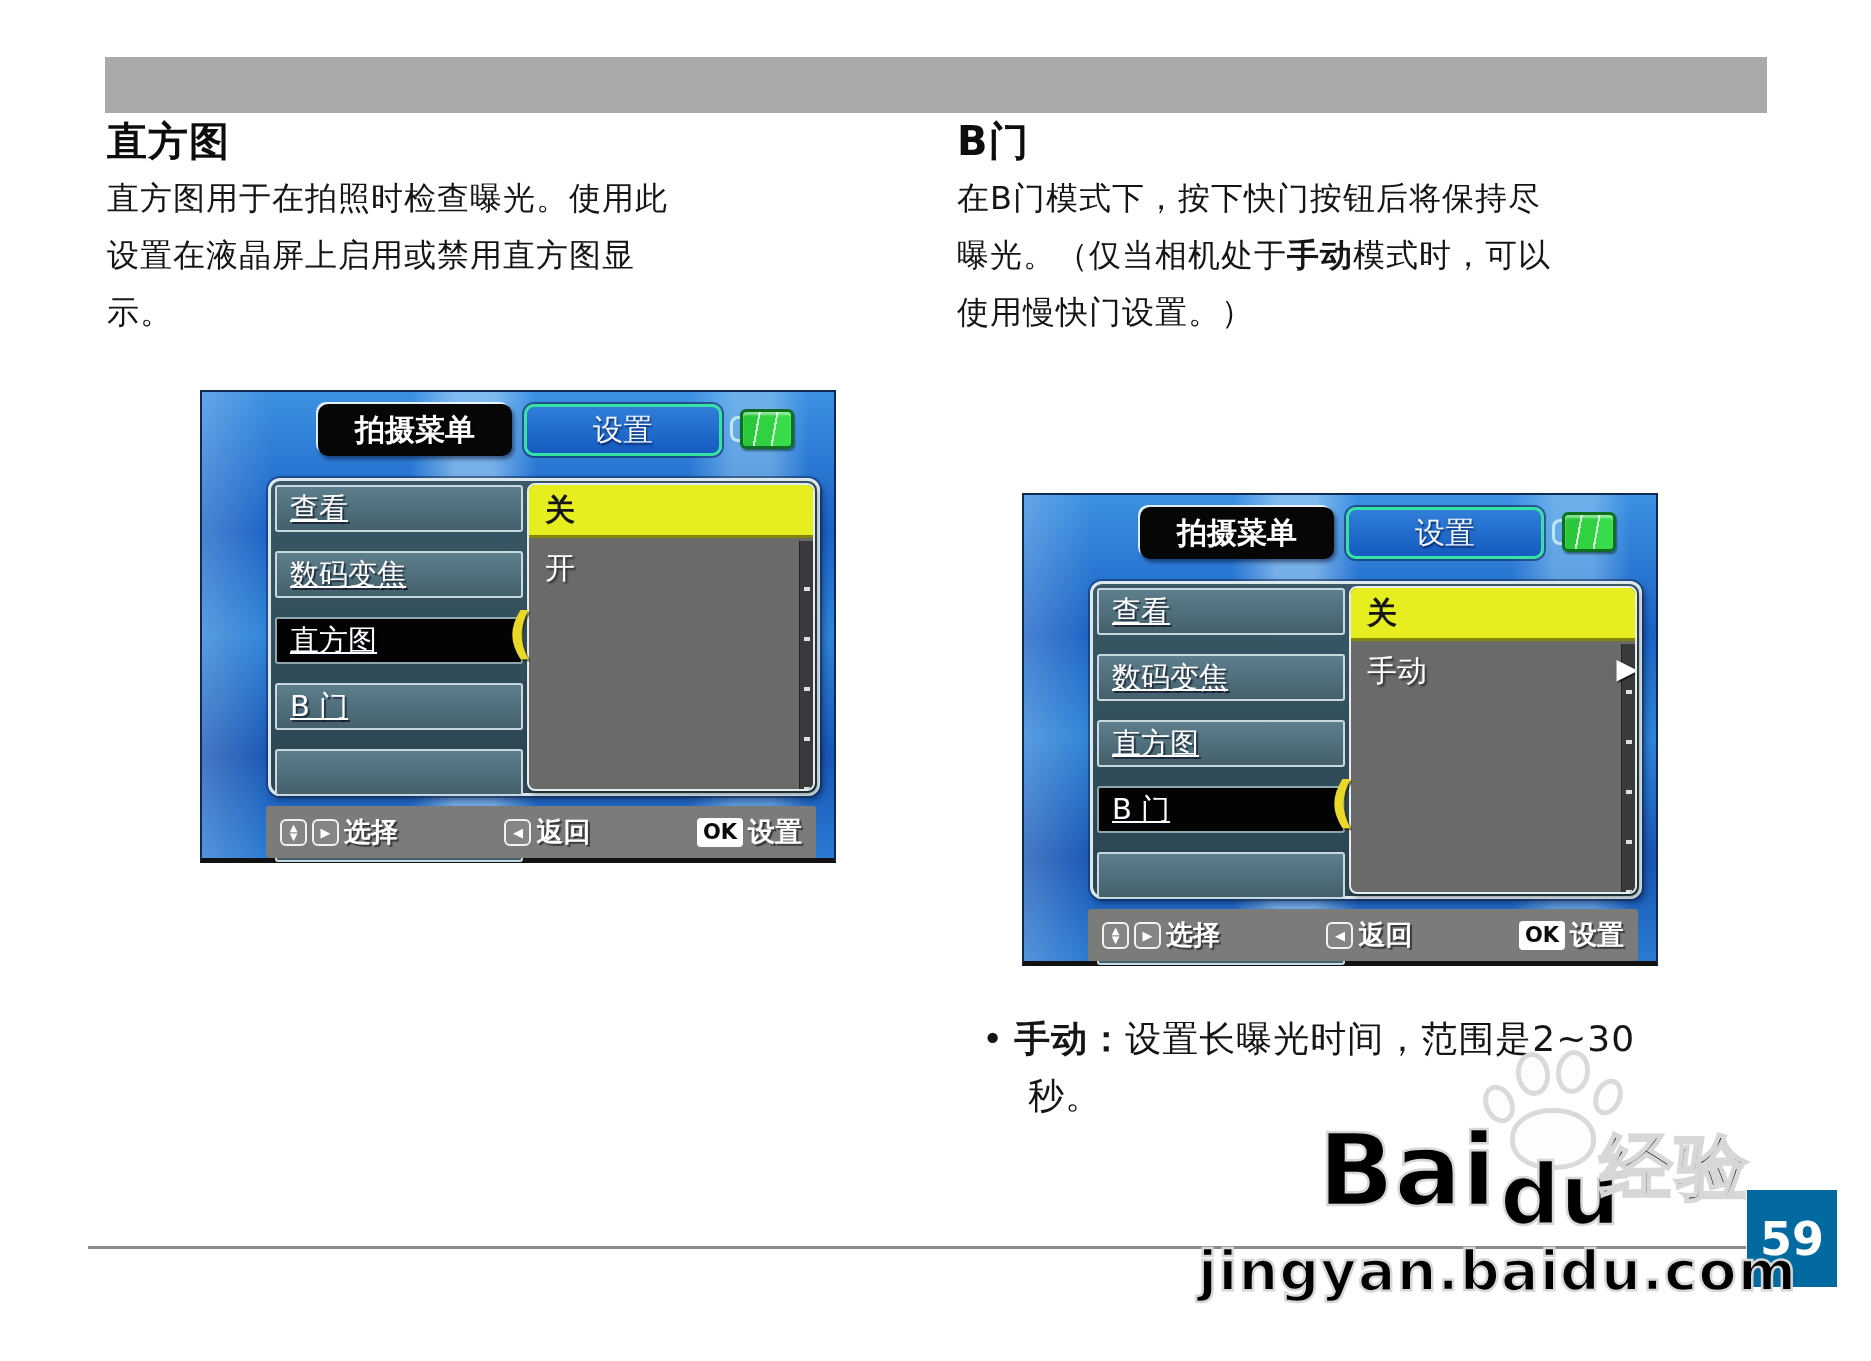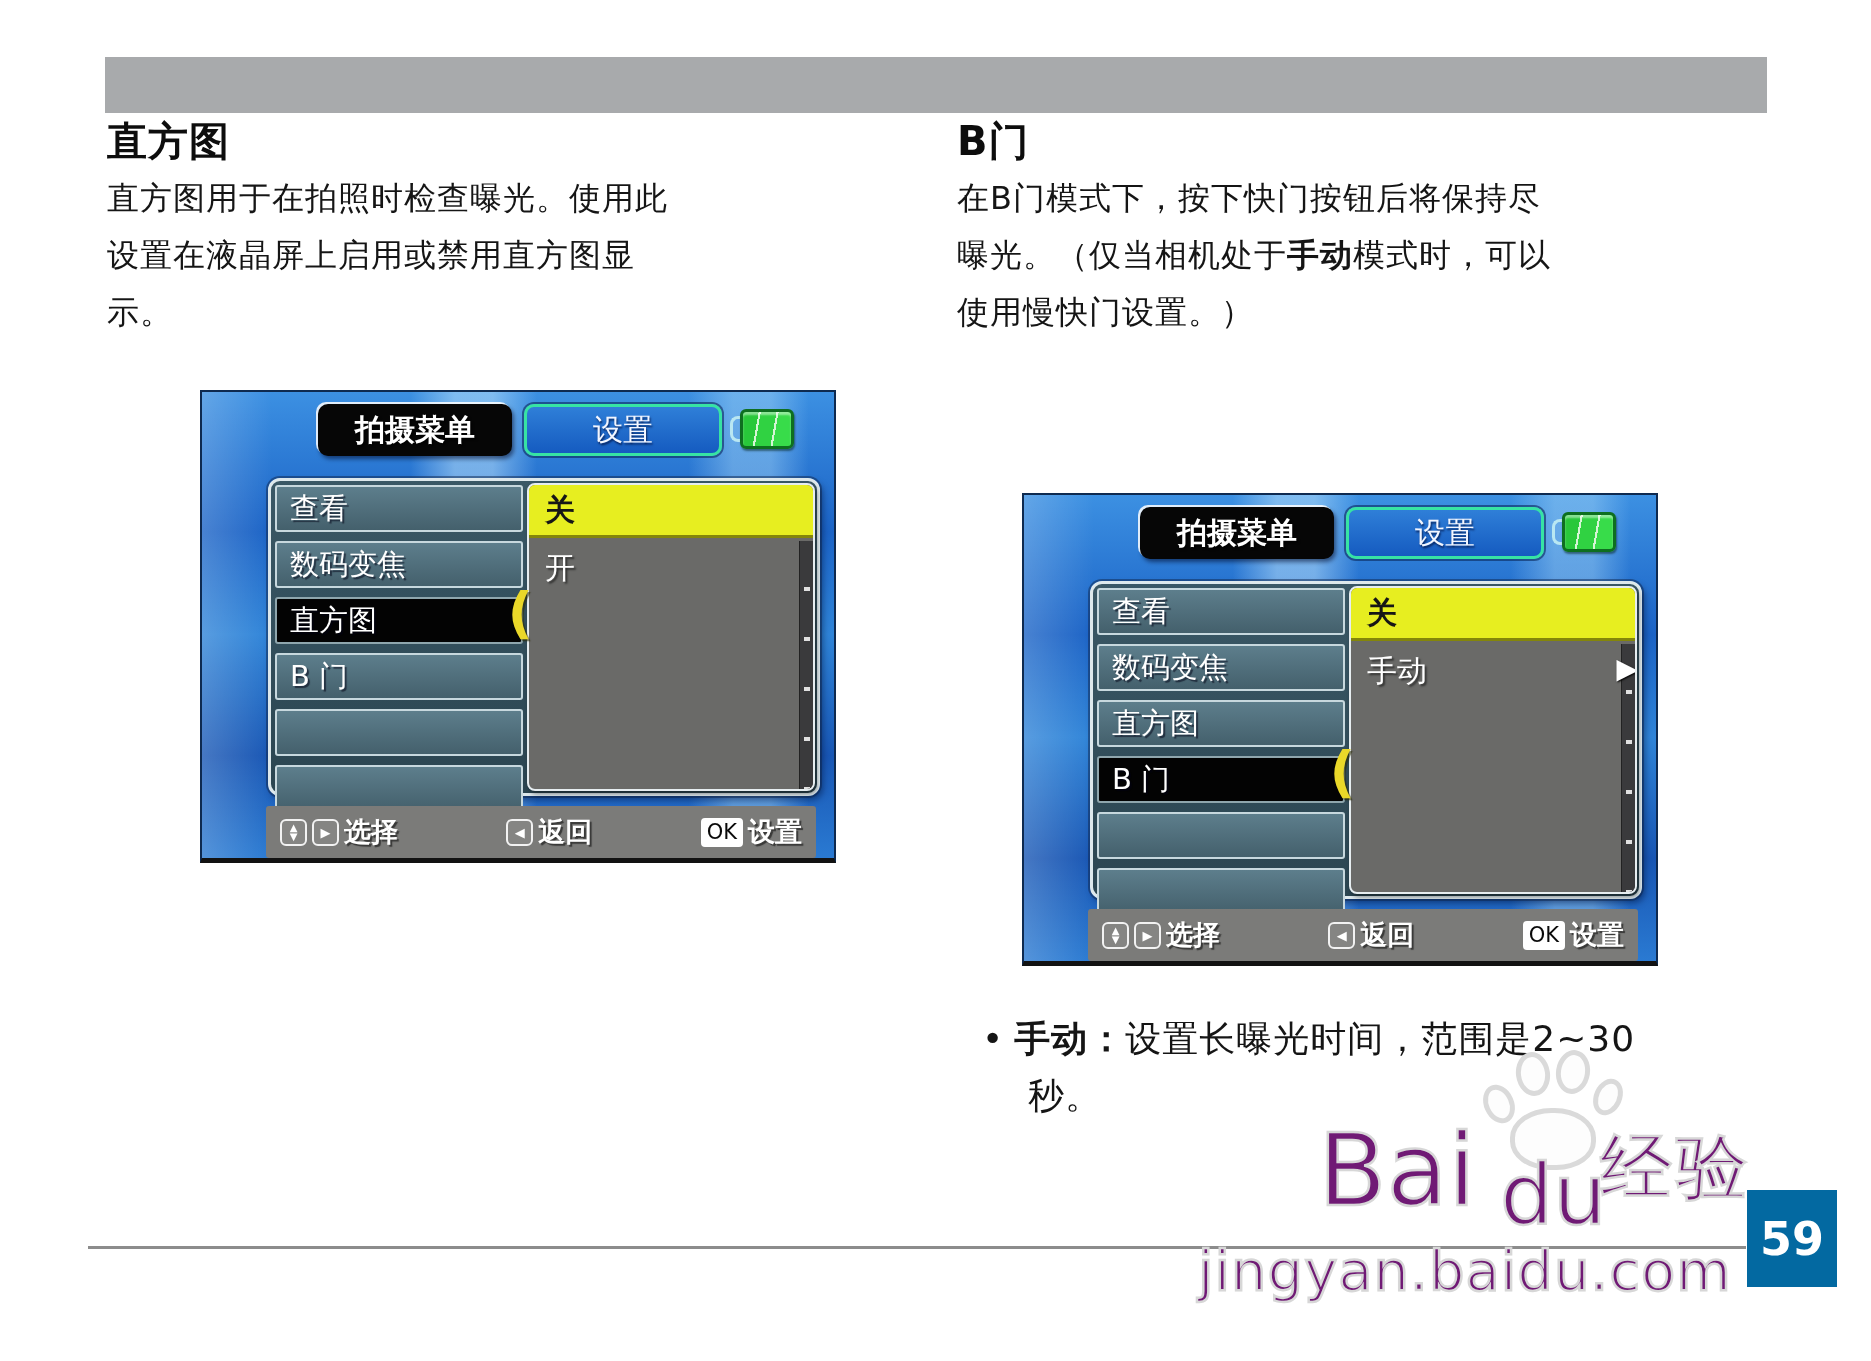--- a/index.html
+++ b/index.html
@@ -29,21 +29,21 @@
   .bullet-cont { margin-left:46px; }
 
   .divider { left:88px; top:1246px; width:1658px; height:3px; background:#8c8c8c; }
   .pagebox {
     left:1747px; top:1190px; width:90px; height:97px; background:#0369a1;
     color:#fff; font-size:46px; font-weight:700;
     display:flex; align-items:center; justify-content:center;
   }
 
   
-  .wm { color:#701a75; -webkit-text-stroke:2.5px #d7d7d7; font-weight:400; z-index:1; }
+  .wm { color:#000000; -webkit-text-stroke:2.5px #d7d7d7; font-weight:700; z-index:1; }
   .wm-bai { left:1318px; top:1112px; font-size:100px; }
   .wm-du  { left:1500px; top:1146px; font-size:84px; }
   .wm-jy  { left:1600px; top:1120px; font-size:72px; letter-spacing:4px; }
   .wm-url { left:1198px; top:1238px; font-size:56px; letter-spacing:1px; }
   .paw { left:1484px; top:1048px; width:150px; height:130px; z-index:1; }
   .paw div { position:absolute; background:#fdfdfd; border:5px solid #dadada; border-radius:50%; }
   .paw .t1 { left:0;   top:36px; width:30px; height:40px; transform:rotate(-24deg); }
   .paw .t2 { left:32px; top:4px;  width:34px; height:44px; transform:rotate(-8deg); }
   .paw .t3 { left:72px; top:2px;  width:34px; height:44px; transform:rotate(8deg); }
   .paw .t4 { left:110px;top:30px; width:28px; height:38px; transform:rotate(24deg); }
@@ -87,26 +87,26 @@
   }
 
   .panel {
     position:absolute; left:66px; top:86px; width:552px; height:318px;
     border:3px solid #dde8ec; border-radius:12px;
     background:linear-gradient(180deg,#3a5866,#2b4551);
     box-shadow:0 0 0 2px rgba(15,40,80,.5), 3px 4px 6px rgba(0,20,60,.5);
   }
   .list { position:absolute; left:4px; top:4px; width:248px; }
   .list-row {
-    position:relative; height:47px; margin-bottom:9px;
+    position:relative; height:47px; margin-bottom:19px;
     background:linear-gradient(180deg,#5d7e8c,#44606c);
     border:2px solid #c7d8de; border-radius:3px;
     color:#fff; font-size:29px; line-height:43px; padding-left:13px;
     text-shadow:2px 2px 1px rgba(0,0,20,.55);
-    white-space:nowrap; overflow:visible;
+    white-space:nowrap; overflow:visible;text-decoration:underline;
   }
   .list-row.sel { background:#030303; border-color:#8fa6ad; }
   .bracket {
     position:absolute; right:-12px; top:-8px; font-size:56px; font-weight:700;
     color:#ead829; text-shadow:2px 2px 1px rgba(40,40,0,.6); z-index:3;
   }
   .pane {
     position:absolute; left:256px; top:2px; right:2px; bottom:2px;
     background:#6a6a68; border:2px solid #e6edf0; border-radius:8px;
     overflow:hidden; box-shadow:2px 3px 4px rgba(0,0,0,.4);
@@ -141,21 +141,21 @@
   .key {
     width:27px; height:27px; border:2px solid #f2f2f2; border-radius:6px;
     display:flex; align-items:center; justify-content:center;
     background:rgba(255,255,255,.08); text-shadow:none;
   }
   .key-updown { flex-direction:column; }
   .key .tri { font-size:10px; line-height:9px; }
   .key .tri-m { font-size:13px; line-height:13px; }
   .key-ok {
     width:auto; height:29px; padding:0 4px; background:#fff; color:#0a0a0a;
-    border-radius:4px; font-size:21px; font-weight:400; border:2px solid #fff;
+    border-radius:4px; font-size:21px; font-weight:700; border:2px solid #fff;
   }
 </style>
 </head>
 <body>
 
 <div class="abs topbar"></div>
 
 <div class="abs heading h-left">直方图</div>
 <div class="abs para p-left">
   <div>直方图用于在拍照时检查曝光。使用此</div>

